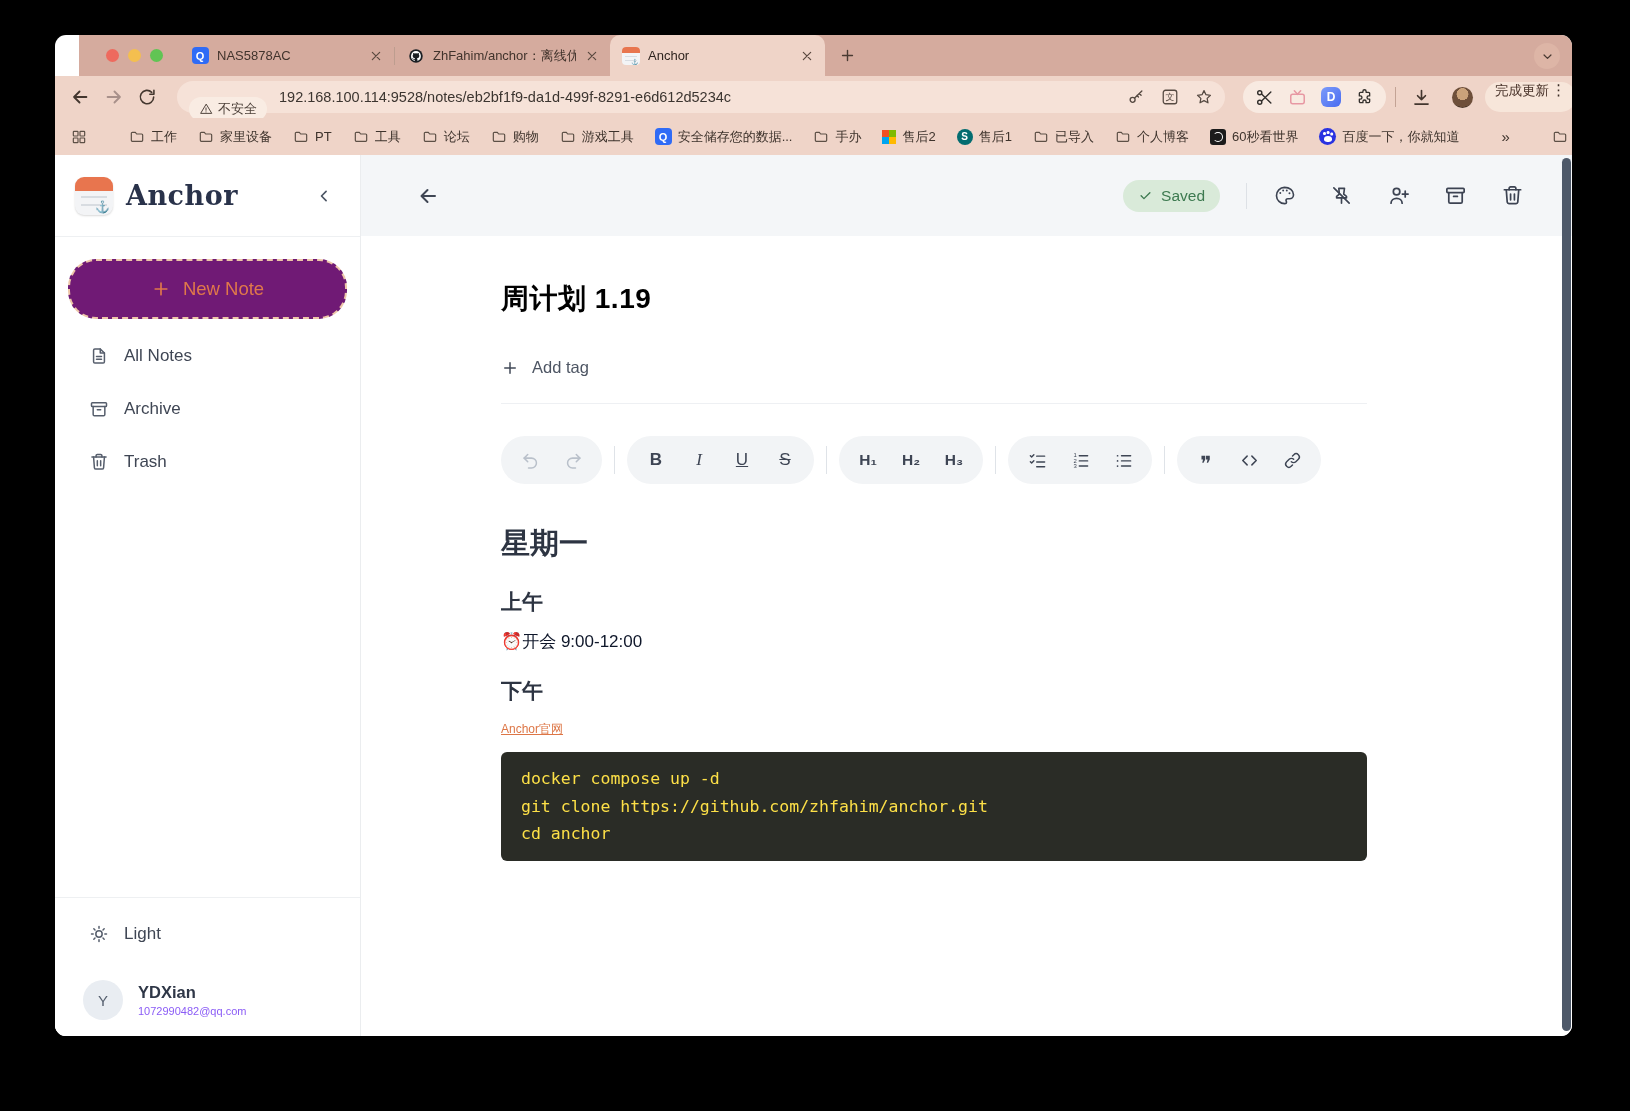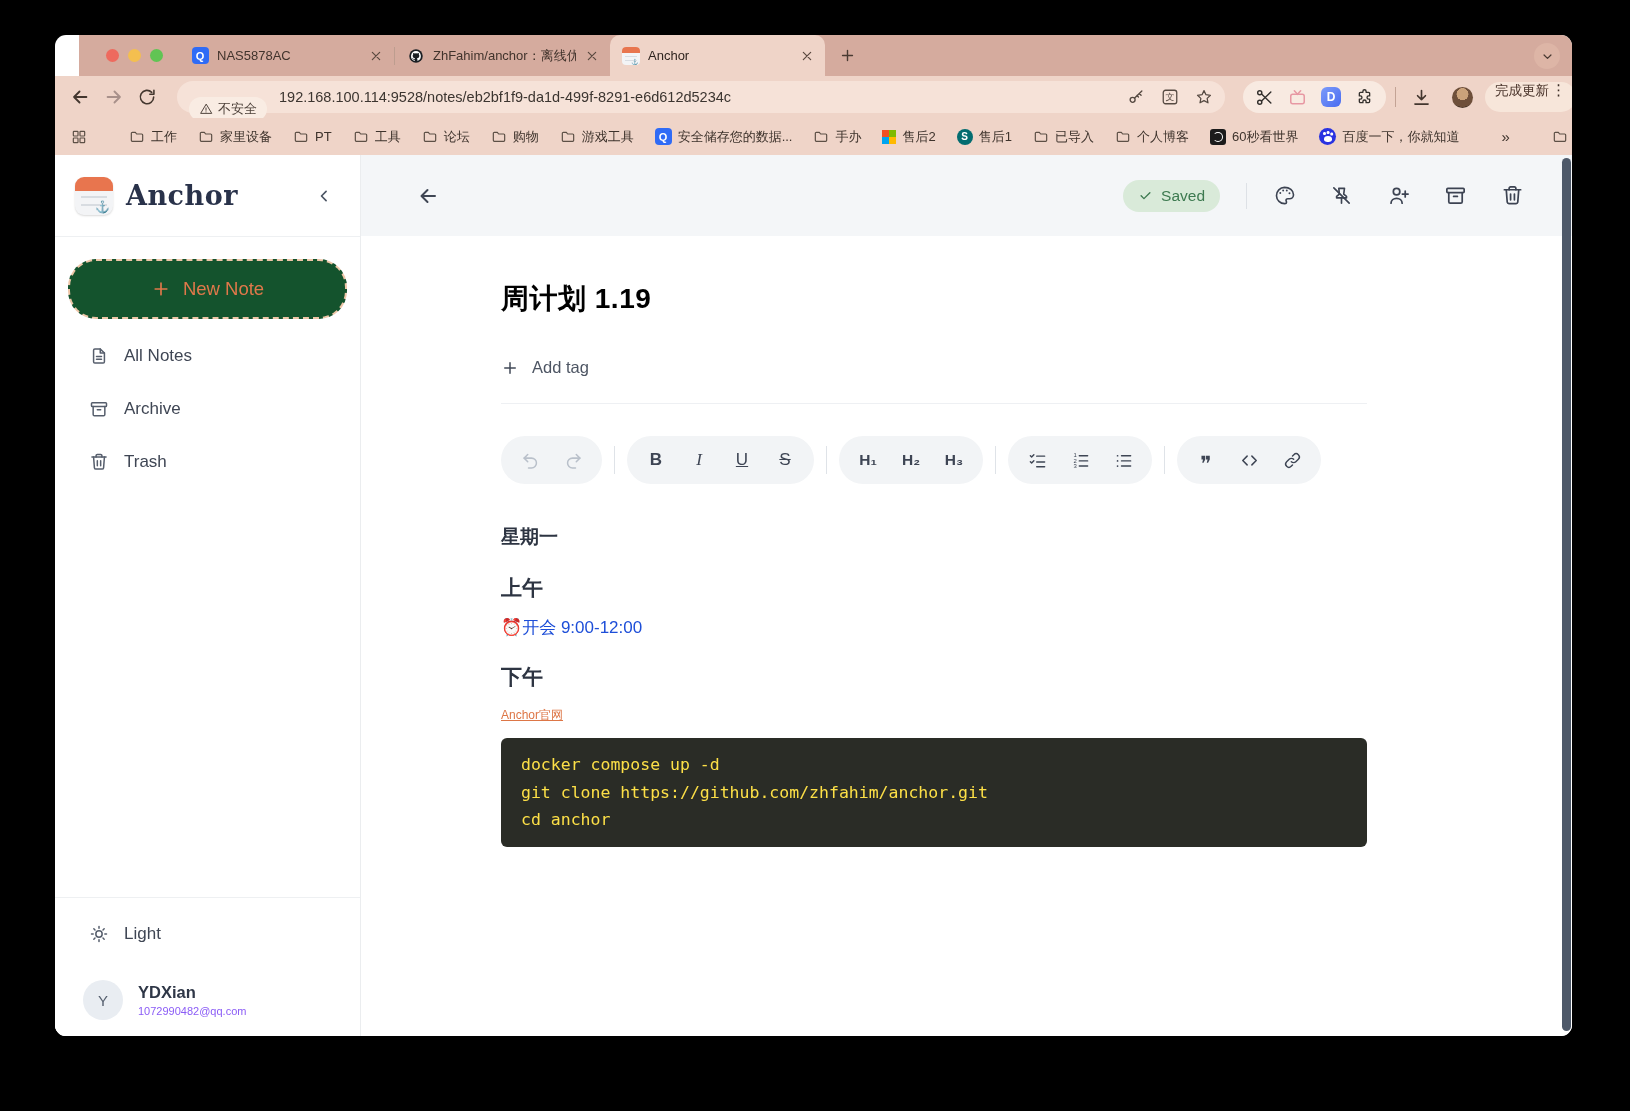--- a/index.html
+++ b/index.html
@@ -93,21 +93,21 @@
                background:#4e5969;}
 
   .sidebar{width:306px;flex:none;border-right:1px solid #ebedef;display:flex;
            flex-direction:column;background:#fff;box-sizing:border-box;}
   .side-top{height:81px;flex:none;display:flex;align-items:center;padding:0 26px 0 20px;
             border-bottom:1px solid #eef0f2;gap:13px;}
   .appname{font-family:"DejaVu Serif","Liberation Serif",serif;font-weight:bold;font-size:27px;
            color:#29324a;letter-spacing:.5px;}
   .collapse{margin-left:auto;color:#4c5564;width:20px;height:20px;}
   .newnote{margin:22px 13px 0;height:56px;border:2px dashed #eec6a8;border-radius:28px;
-           background:#14532d;display:flex;align-items:center;justify-content:center;gap:12px;
+           background:#701a75;display:flex;align-items:center;justify-content:center;gap:12px;
            color:#e0784a;font-size:18.5px;flex:none;}
   .newnote svg{width:20px;height:20px;}
   .sidenav{margin:14px 13px 0;display:flex;flex-direction:column;gap:7px;}
   .nav-item{height:46px;border-radius:10px;display:flex;align-items:center;gap:15px;
             padding:0 21px;color:#3f4654;font-size:17px;}
   .nav-item svg{width:20px;height:20px;color:#565e6c;}
   .side-bottom{margin-top:auto;border-top:1px solid #eef0f2;padding:16px 20px 16px;}
   .themerow{display:flex;align-items:center;gap:15px;color:#3f4654;font-size:17px;
             padding:10px 14px;}
   .themerow svg{width:20px;height:20px;color:#565e6c;}
@@ -141,23 +141,23 @@
   .tbtn{min-width:40px;height:40px;border-radius:10px;display:flex;align-items:center;
         justify-content:center;color:#3e4554;font-size:17px;padding:0 2px;box-sizing:border-box;}
   .tbtn svg{width:19px;height:19px;}
   .tbtn.dim{color:#b9c0ca;}
   .tb-b{font-weight:bold;} .tb-i{font-style:italic;font-family:"Liberation Serif",serif;}
   .tb-u{text-decoration:underline;} .tb-s{text-decoration:line-through;}
   .tb-h{font-size:15.5px;font-weight:600;}
   .tb-q{font-size:21px;line-height:1;padding-top:6px;}
   .tsep{width:1px;height:28px;background:#dfe3e8;flex:none;}
 
-  .h-day{margin-top:40px;font-size:19px;font-weight:bold;color:#2d3442;}
+  .h-day{margin-top:40px;font-size:29px;font-weight:bold;color:#2d3442;}
   .h-part{margin-top:24px;font-size:21px;font-weight:bold;color:#2d3442;}
-  .pline{margin-top:14px;font-size:17px;color:#1d4ed8;}
+  .pline{margin-top:14px;font-size:17px;color:#0f172a;}
   .notelink{margin-top:16px;font-size:12px;color:#dd7646;text-decoration:underline;display:inline-block;}
   .codeblock{margin-top:14px;background:#2a2c26;border-radius:6px;padding:13px 20px;
              font-family:"DejaVu Sans Mono","Liberation Mono",monospace;font-size:16.5px;
              color:#fde047;line-height:27.5px;}
   svg{display:block;}
 </style>
 </head>
 <body>
 
 <svg width="0" height="0" style="position:absolute">

